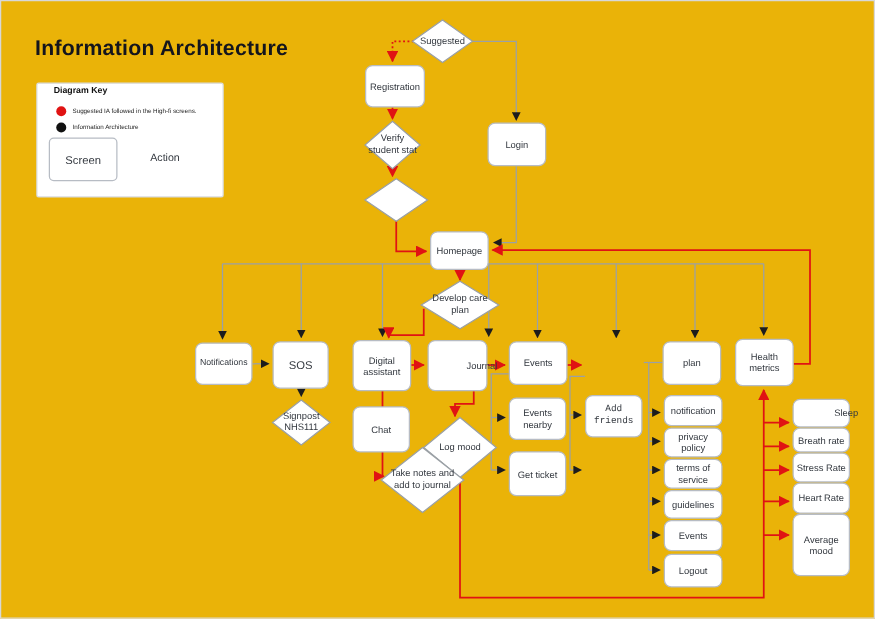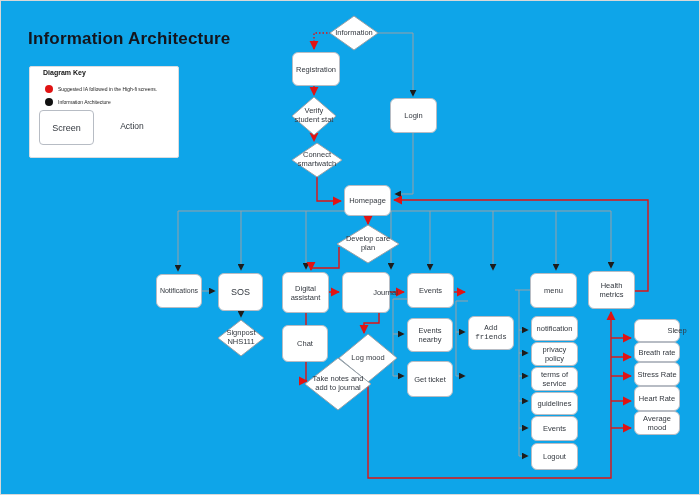--- a/index.html
+++ b/index.html
@@ -1,16 +1,16 @@
 <!DOCTYPE html>
 <html><head>
 <meta charset="utf-8">
 <style>
   html,body{margin:0;padding:0;background:#fff;}
-  .stage{position:relative;width:698px;height:493px;background:#0ea5e9;border:1px solid #d8d8d8;
+  .stage{position:relative;width:698px;height:493px;background:#eab308;border:1px solid #d8d8d8;
          font-family:"Liberation Sans",sans-serif;overflow:hidden;}
   .stage svg{position:absolute;left:0;top:0;}
   .page-title{position:absolute;left:27px;top:28px;font-size:17px;font-weight:bold;color:#14151d;letter-spacing:.2px;}
   .box{position:absolute;background:#fff;border:1px solid #b7bcc4;border-radius:6px;
        display:flex;align-items:center;justify-content:center;text-align:center;
        font-size:7.5px;line-height:1.2;color:#33383f;padding:1px;box-sizing:border-box;}
   .lbl{position:absolute;display:flex;align-items:center;justify-content:center;text-align:center;
        font-size:7.5px;line-height:1.15;color:#33383f;pointer-events:none;}
   .key-panel{position:absolute;left:28px;top:65px;width:150px;height:92px;background:#fff;
              border:1px solid #d9dce0;border-radius:2px;box-sizing:border-box;}
@@ -119,39 +119,38 @@
   <div class="lbl" style="left:107px;top:109px;width:48px;height:34px;font-size:8.5px;">Action</div>
 
   <div class="box" style="left:291px;top:51px;width:48px;height:34px;">Registration</div>
   <div class="box" style="left:343px;top:184px;width:47px;height:31px;">Homepage</div>
   <div class="box" style="left:389px;top:97px;width:47px;height:35px;">Login</div>
   <div class="box" style="left:155px;top:273px;width:46px;height:34px;font-size:7px;">Notifications</div>
   <div class="box" style="left:217px;top:272px;width:45px;height:38px;font-size:9px;">SOS</div>
   <div class="box" style="left:281px;top:271px;width:47px;height:41px;">Digital assistant</div>
   <div class="box" style="left:341px;top:271px;width:48px;height:41px;padding-left:40px;">Journal</div>
   <div class="box" style="left:406px;top:272px;width:47px;height:35px;">Events</div>
-  <div class="box" style="left:529px;top:272px;width:47px;height:35px;">menu</div>
+  <div class="box" style="left:529px;top:272px;width:47px;height:35px;">plan</div>
   <div class="box" style="left:587px;top:270px;width:47px;height:38px;">Health metrics</div>
   <div class="box" style="left:281px;top:324px;width:46px;height:37px;">Chat</div>
   <div class="box" style="left:406px;top:317px;width:46px;height:34px;">Events nearby</div>
   <div class="box" style="left:406px;top:360px;width:46px;height:36px;">Get ticket</div>
   <div class="box" style="left:467px;top:315px;width:46px;height:34px;font-family:Liberation Mono, monospace;">Add friends</div>
   <div class="box" style="left:530px;top:315px;width:47px;height:25px;">notification</div>
   <div class="box" style="left:530px;top:341px;width:47px;height:24px;">privacy policy</div>
   <div class="box" style="left:530px;top:366px;width:47px;height:24px;">terms of service</div>
   <div class="box" style="left:530px;top:391px;width:47px;height:23px;">guidelines</div>
   <div class="box" style="left:530px;top:415px;width:47px;height:25px;">Events</div>
   <div class="box" style="left:530px;top:442px;width:47px;height:27px;">Logout</div>
   <div class="box" style="left:633px;top:318px;width:46px;height:23px;padding-left:41px;">Sleep</div>
   <div class="box" style="left:633px;top:341px;width:46px;height:20px;">Breath rate</div>
   <div class="box" style="left:633px;top:361px;width:46px;height:24px;">Stress Rate</div>
   <div class="box" style="left:633px;top:385px;width:46px;height:25px;">Heart Rate</div>
-  <div class="box" style="left:633px;top:410px;width:46px;height:24px;">Average mood</div>
+  <div class="box" style="left:633px;top:410px;width:46px;height:50px;">Average mood</div>
 
-  <div class="lbl" style="left:329px;top:15px;width:48px;height:34px;">Information</div>
+  <div class="lbl" style="left:329px;top:15px;width:48px;height:34px;">Suggested</div>
   <div class="lbl" style="left:293px;top:97px;width:40px;height:36px;">Verify student stat</div>
-  <div class="lbl" style="left:292px;top:143px;width:48px;height:32px;">Connect smartwatch</div>
   <div class="lbl" style="left:340px;top:226px;width:54px;height:34px;">Develop care plan</div>
   <div class="lbl" style="left:219px;top:320px;width:42px;height:34px;">Signpost NHS111</div>
   <div class="lbl" style="left:340px;top:335px;width:54px;height:44px;">Log mood</div>
   <div class="lbl" style="left:311px;top:360px;width:52px;height:46px;">Take notes and add to journal</div>
 
 </div>
 
 </body></html>

